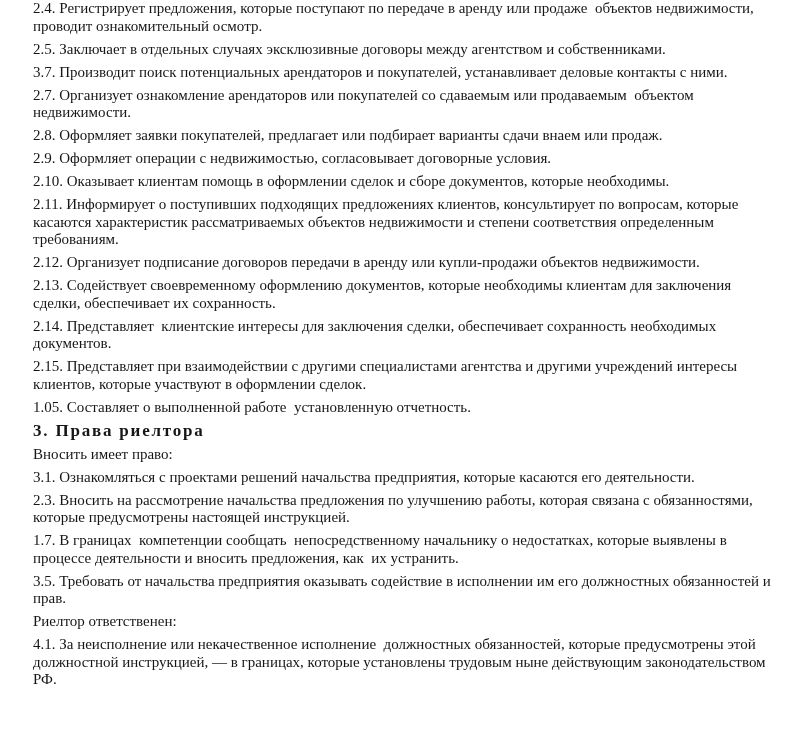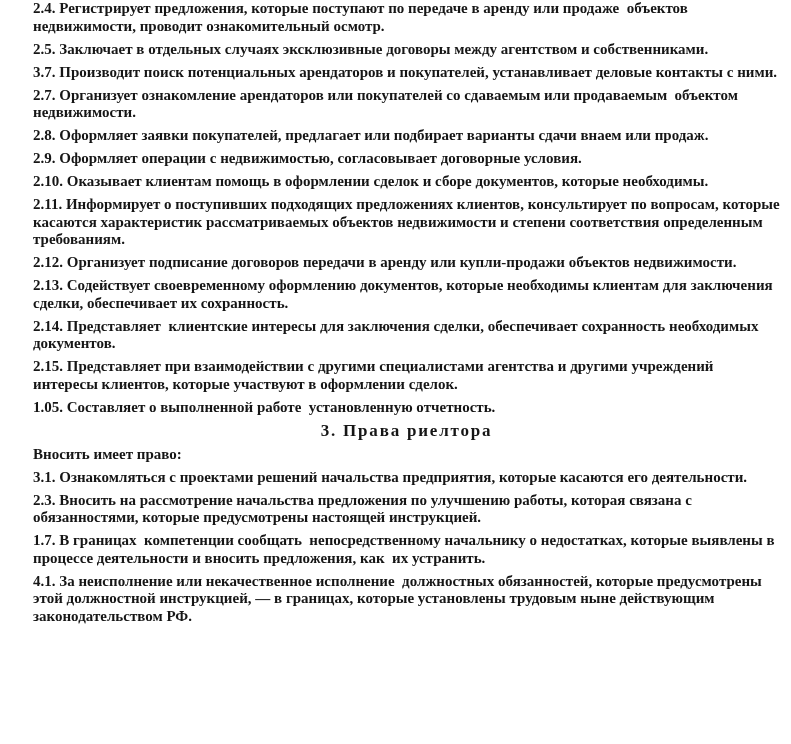--- a/index.html
+++ b/index.html
@@ -17,28 +17,26 @@
     margin: 0 0 0 33px;
     font-family: "Liberation Serif", "DejaVu Serif", serif;
     font-size: 15px;
     line-height: 17.5px;
     color: #161616;
     text-align: left;
   }
   .page p {
     margin: 0 0 5.5px 0;
     white-space: pre-wrap;
-    font-weight: bold;
   }
   .page h2 {
     font-size: 17px;
     font-weight: bold;
     line-height: 18px;
     letter-spacing: 1.8px;
-    text-align: center;
     margin: 0 0 6px 0;
     white-space: pre-wrap;
     font-family: Liberation Serif, serif;
   }
 </style>
 </head>
 <body>
 
 <div class="page">
 
@@ -57,20 +55,22 @@
     <p>2.15. Представляет при взаимодействии с другими специалистами агентства и другими учреждений интересы клиентов, которые участвуют в оформлении сделок.</p>
     <p>1.05. Составляет о выполненной работе  установленную отчетность.</p>
   </section>
 
   <section>
     <h2>3. Права риелтора</h2>
     <p>Вносить имеет право:</p>
     <p>3.1. Ознакомляться с проектами решений начальства предприятия, которые касаются его деятельности.</p>
     <p>2.3. Вносить на рассмотрение начальства предложения по улучшению работы, которая связана с обязанностями, которые предусмотрены настоящей инструкцией.</p>
     <p>1.7. В границах  компетенции сообщать  непосредственному начальнику о недостатках, которые выявлены в процессе деятельности и вносить предложения, как  их устранить.</p>
+    <p>3.5. Требовать от начальства предприятия оказывать содействие в исполнении им его должностных обязанностей и прав.</p>
   </section>
 
   <section>
+    <p>Риелтор ответственен:</p>
     <p>4.1. За неисполнение или некачественное исполнение  должностных обязанностей, которые предусмотрены этой должностной инструкцией, — в границах, которые установлены трудовым ныне действующим законодательством РФ.</p>
 
   </section>
 
 </div>
 
 </body></html>

